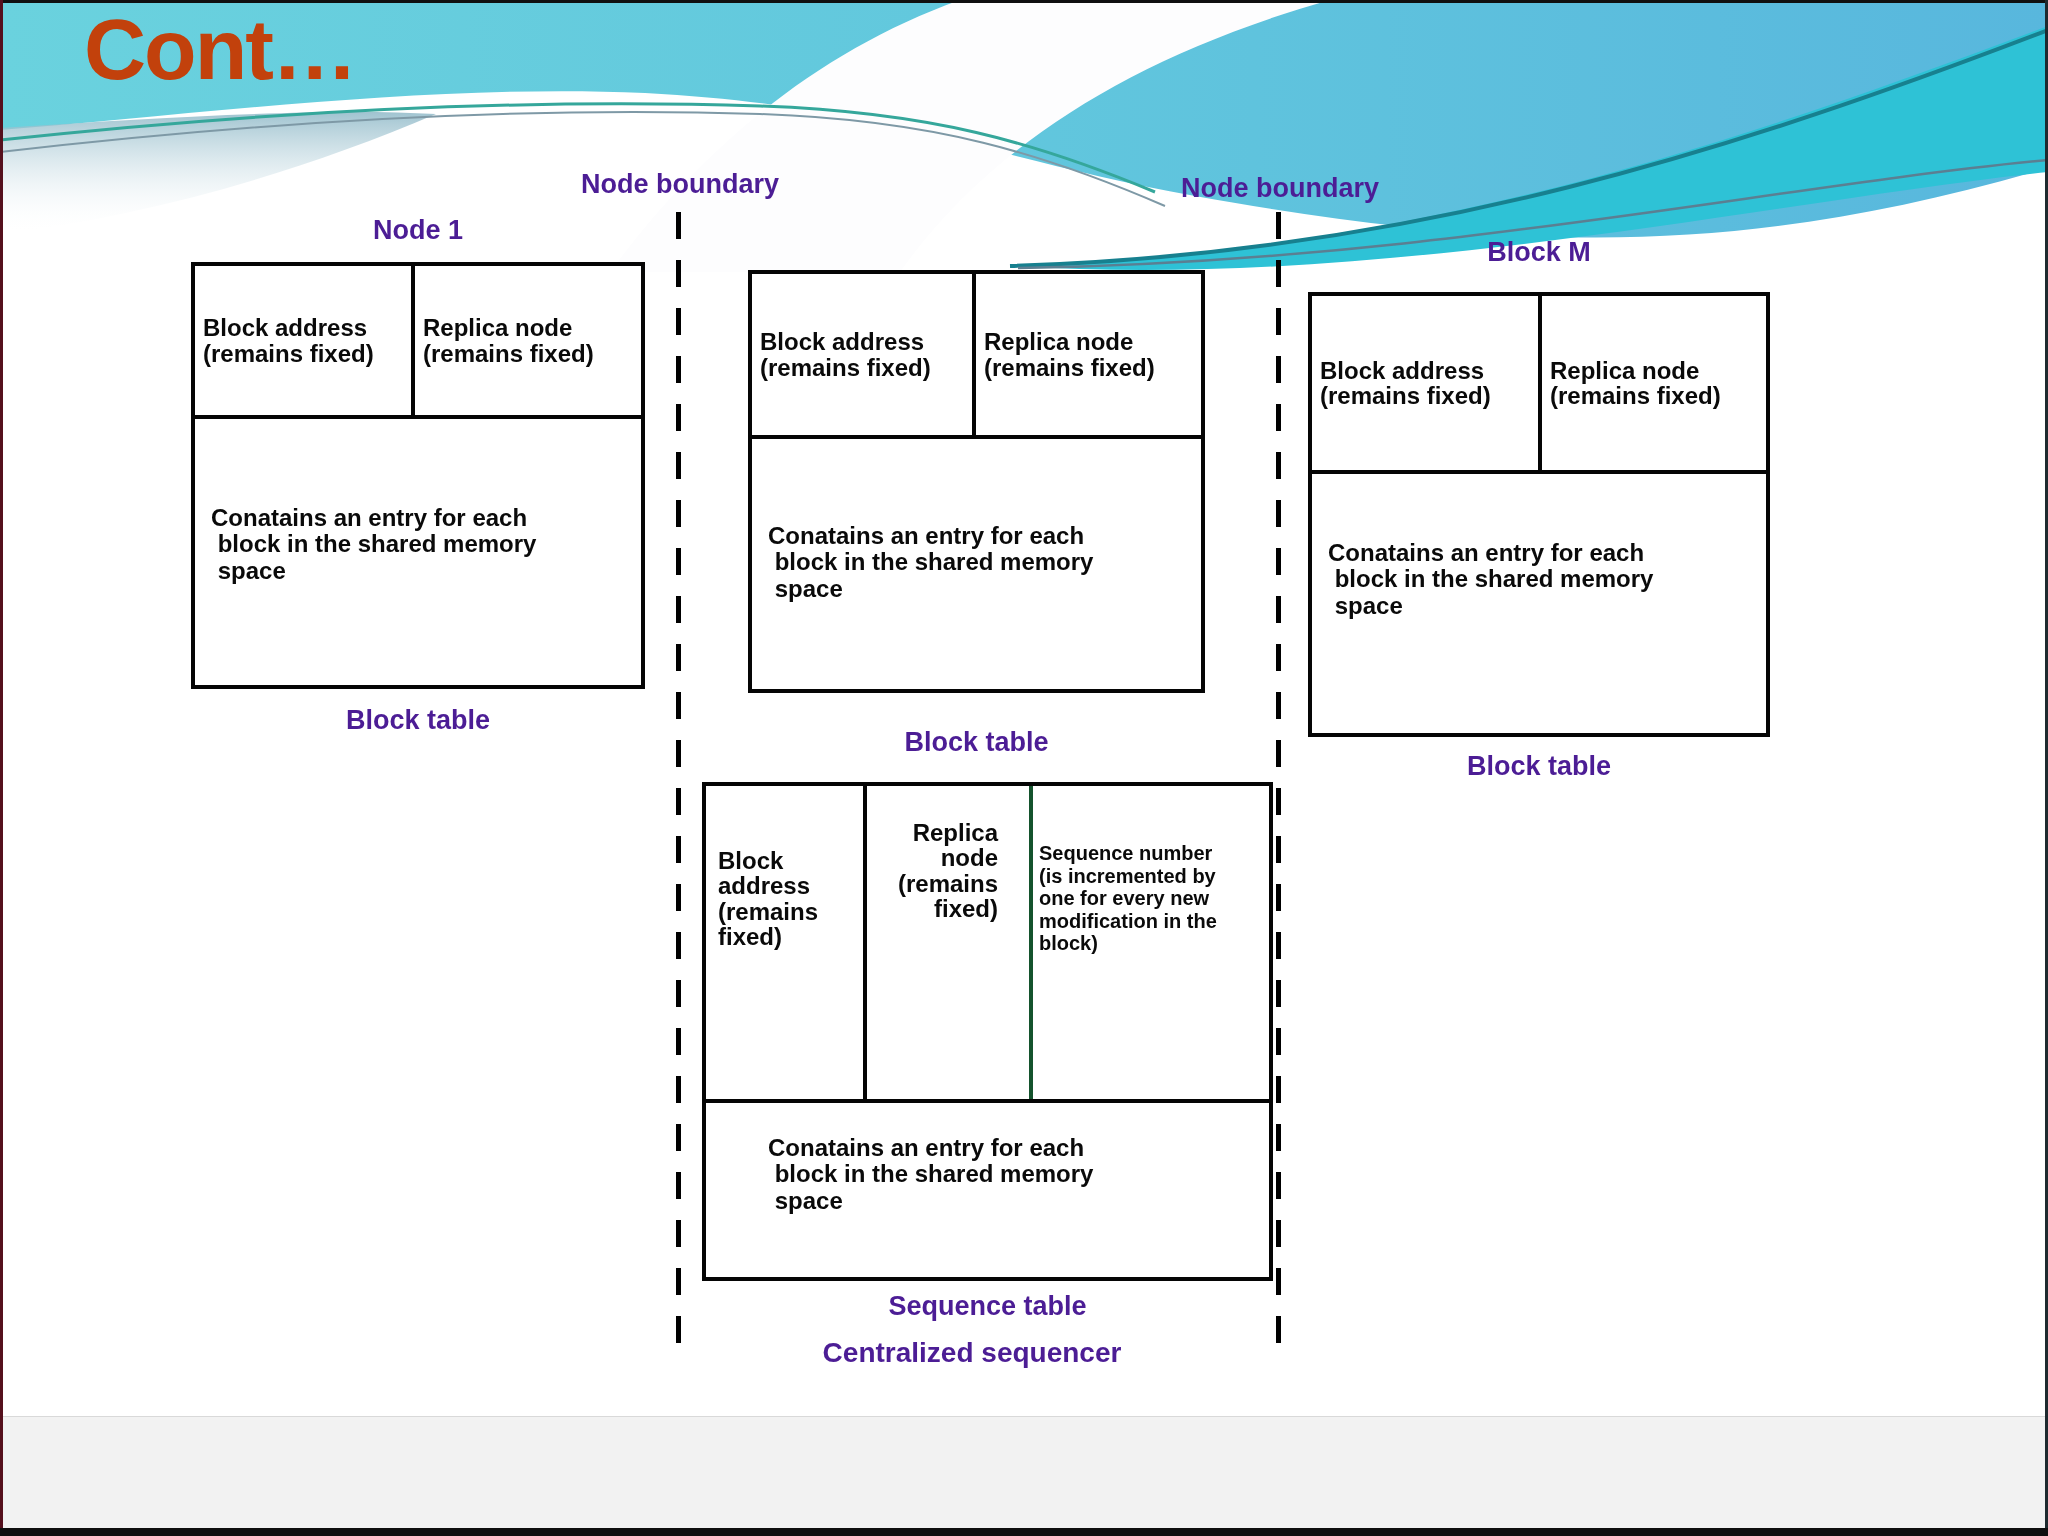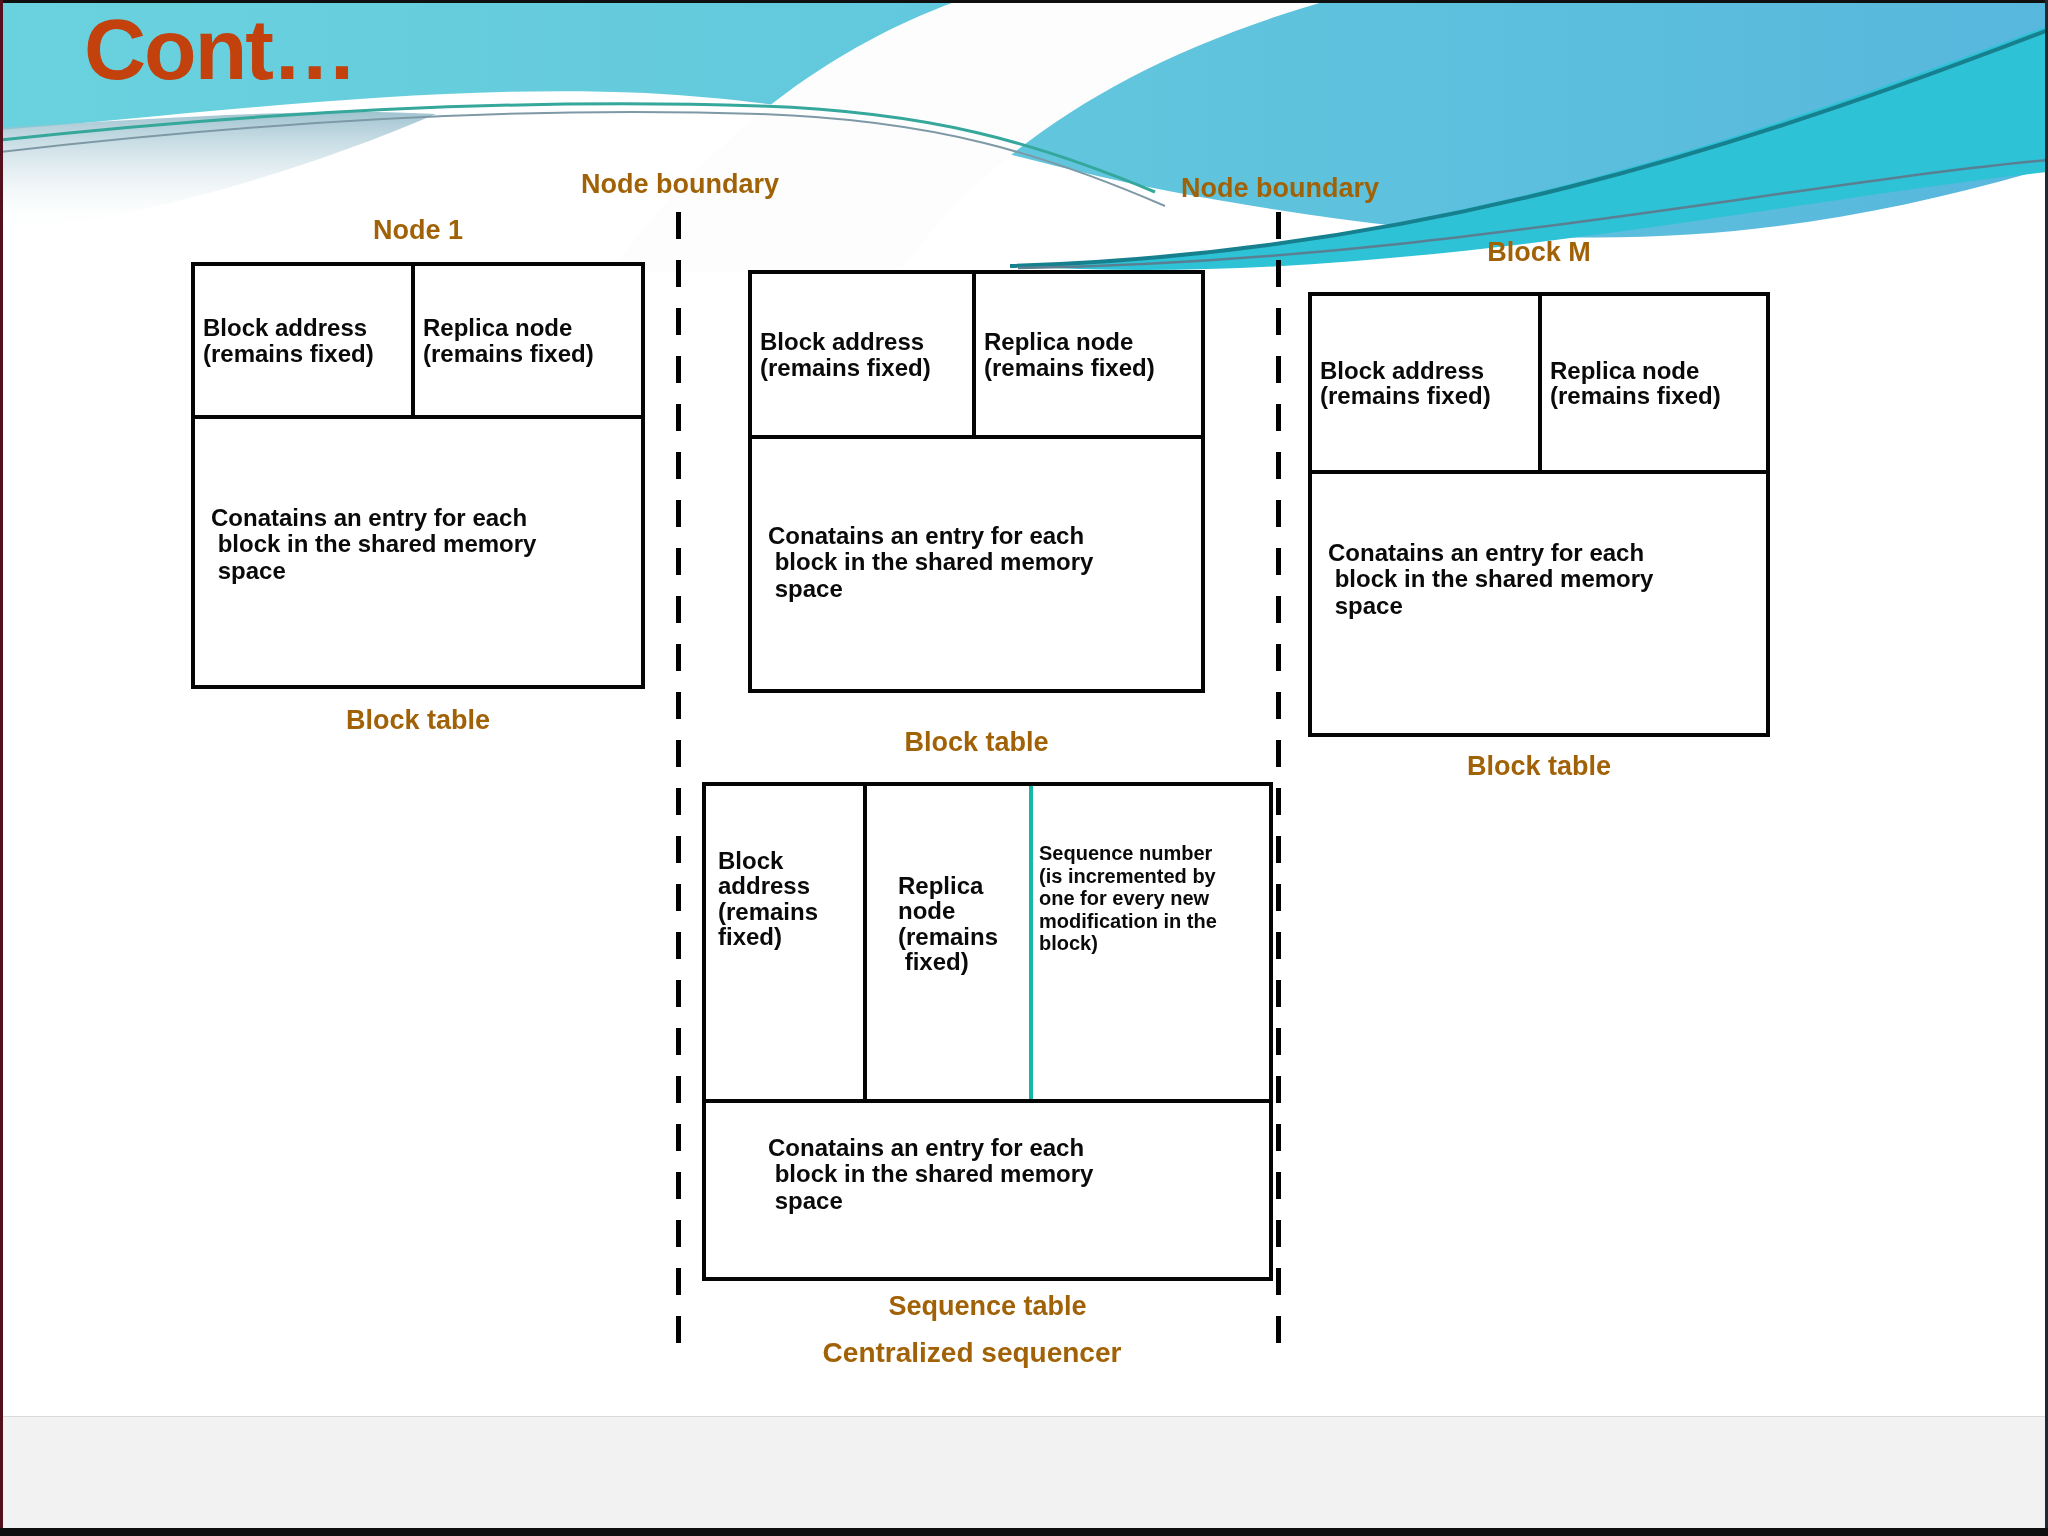--- a/index.html
+++ b/index.html
@@ -16,21 +16,21 @@
   .edge-bottom{left:0;top:1528px;width:2048px;height:8px;background:#0f0f0f;z-index:30;}
   .footer-gray{position:absolute;left:0;top:1416px;width:2048px;height:120px;
     background:#f2f2f2;border-top:1px solid #d9d9d9;z-index:1;}
   
   .header-svg{position:absolute;left:0;top:0;width:2048px;height:272px;z-index:2;}
   .slide-title{
     position:absolute;left:84px;top:0px;z-index:3;
     font-size:86px;font-weight:800;letter-spacing:-2px;color:#c2410c;
   }
   
-  .lbl{position:absolute;font-weight:bold;color:#a16207;text-align:center;z-index:5;}
+  .lbl{position:absolute;font-weight:bold;color:#4c1d95;text-align:center;z-index:5;}
   .f27{font-size:27px;line-height:1.05;}
   .f28{font-size:28px;line-height:1.05;}
   .ml{white-space:pre-wrap;}
   .dash{
     position:absolute;top:212px;height:1133px;width:5px;z-index:4;
     background:repeating-linear-gradient(to bottom,#000 0 27px,transparent 27px 48px);
   }
   .dash1{left:676px;} .dash2{left:1276px;}
   .ntable{position:absolute;border:4px solid #050505;box-sizing:border-box;
     display:flex;flex-direction:column;background:#fff;z-index:5;}
@@ -51,22 +51,22 @@
   .t-n2 .nbody{padding-top:84px;padding-left:16px;}
   
   .t-n3{left:1308px;top:292px;width:462px;height:445px;}
   .t-n3 .nhead{height:178px;} .t-n3 .c1{width:230px;}
   .t-n3 .nbody{padding-top:66px;padding-left:16px;}
   
   .t-seq{left:702px;top:782px;width:571px;height:499px;}
   .t-seq .nhead{height:317px;}
   .t-seq .ncell{align-items:flex-start;}
   .t-seq .c1{width:161px;padding:62px 4px 12px 12px;}
-  .t-seq .c2{width:166px;border-right:4px solid #14b8a6;padding:87px 0 0 0;
-    justify-content:center;text-align:left;}
+  .t-seq .c2{width:166px;border-right:4px solid #14532d;padding:34px 0 0 0;
+    justify-content:center;text-align:right;}
   .t-seq .c3{flex:1;font-size:20px;line-height:1.13;padding:56px 2px 0 6px;}
   .t-seq .nbody{padding-top:32px;padding-left:62px;}
   .caption{
     position:absolute;left:40px;top:1386px;width:1968px;z-index:5;
     font-size:26px;font-weight:bold;color:#0a0a0a;text-align:center;letter-spacing:0.2px;
   }
 </style>
 </head>
 <body>
 

